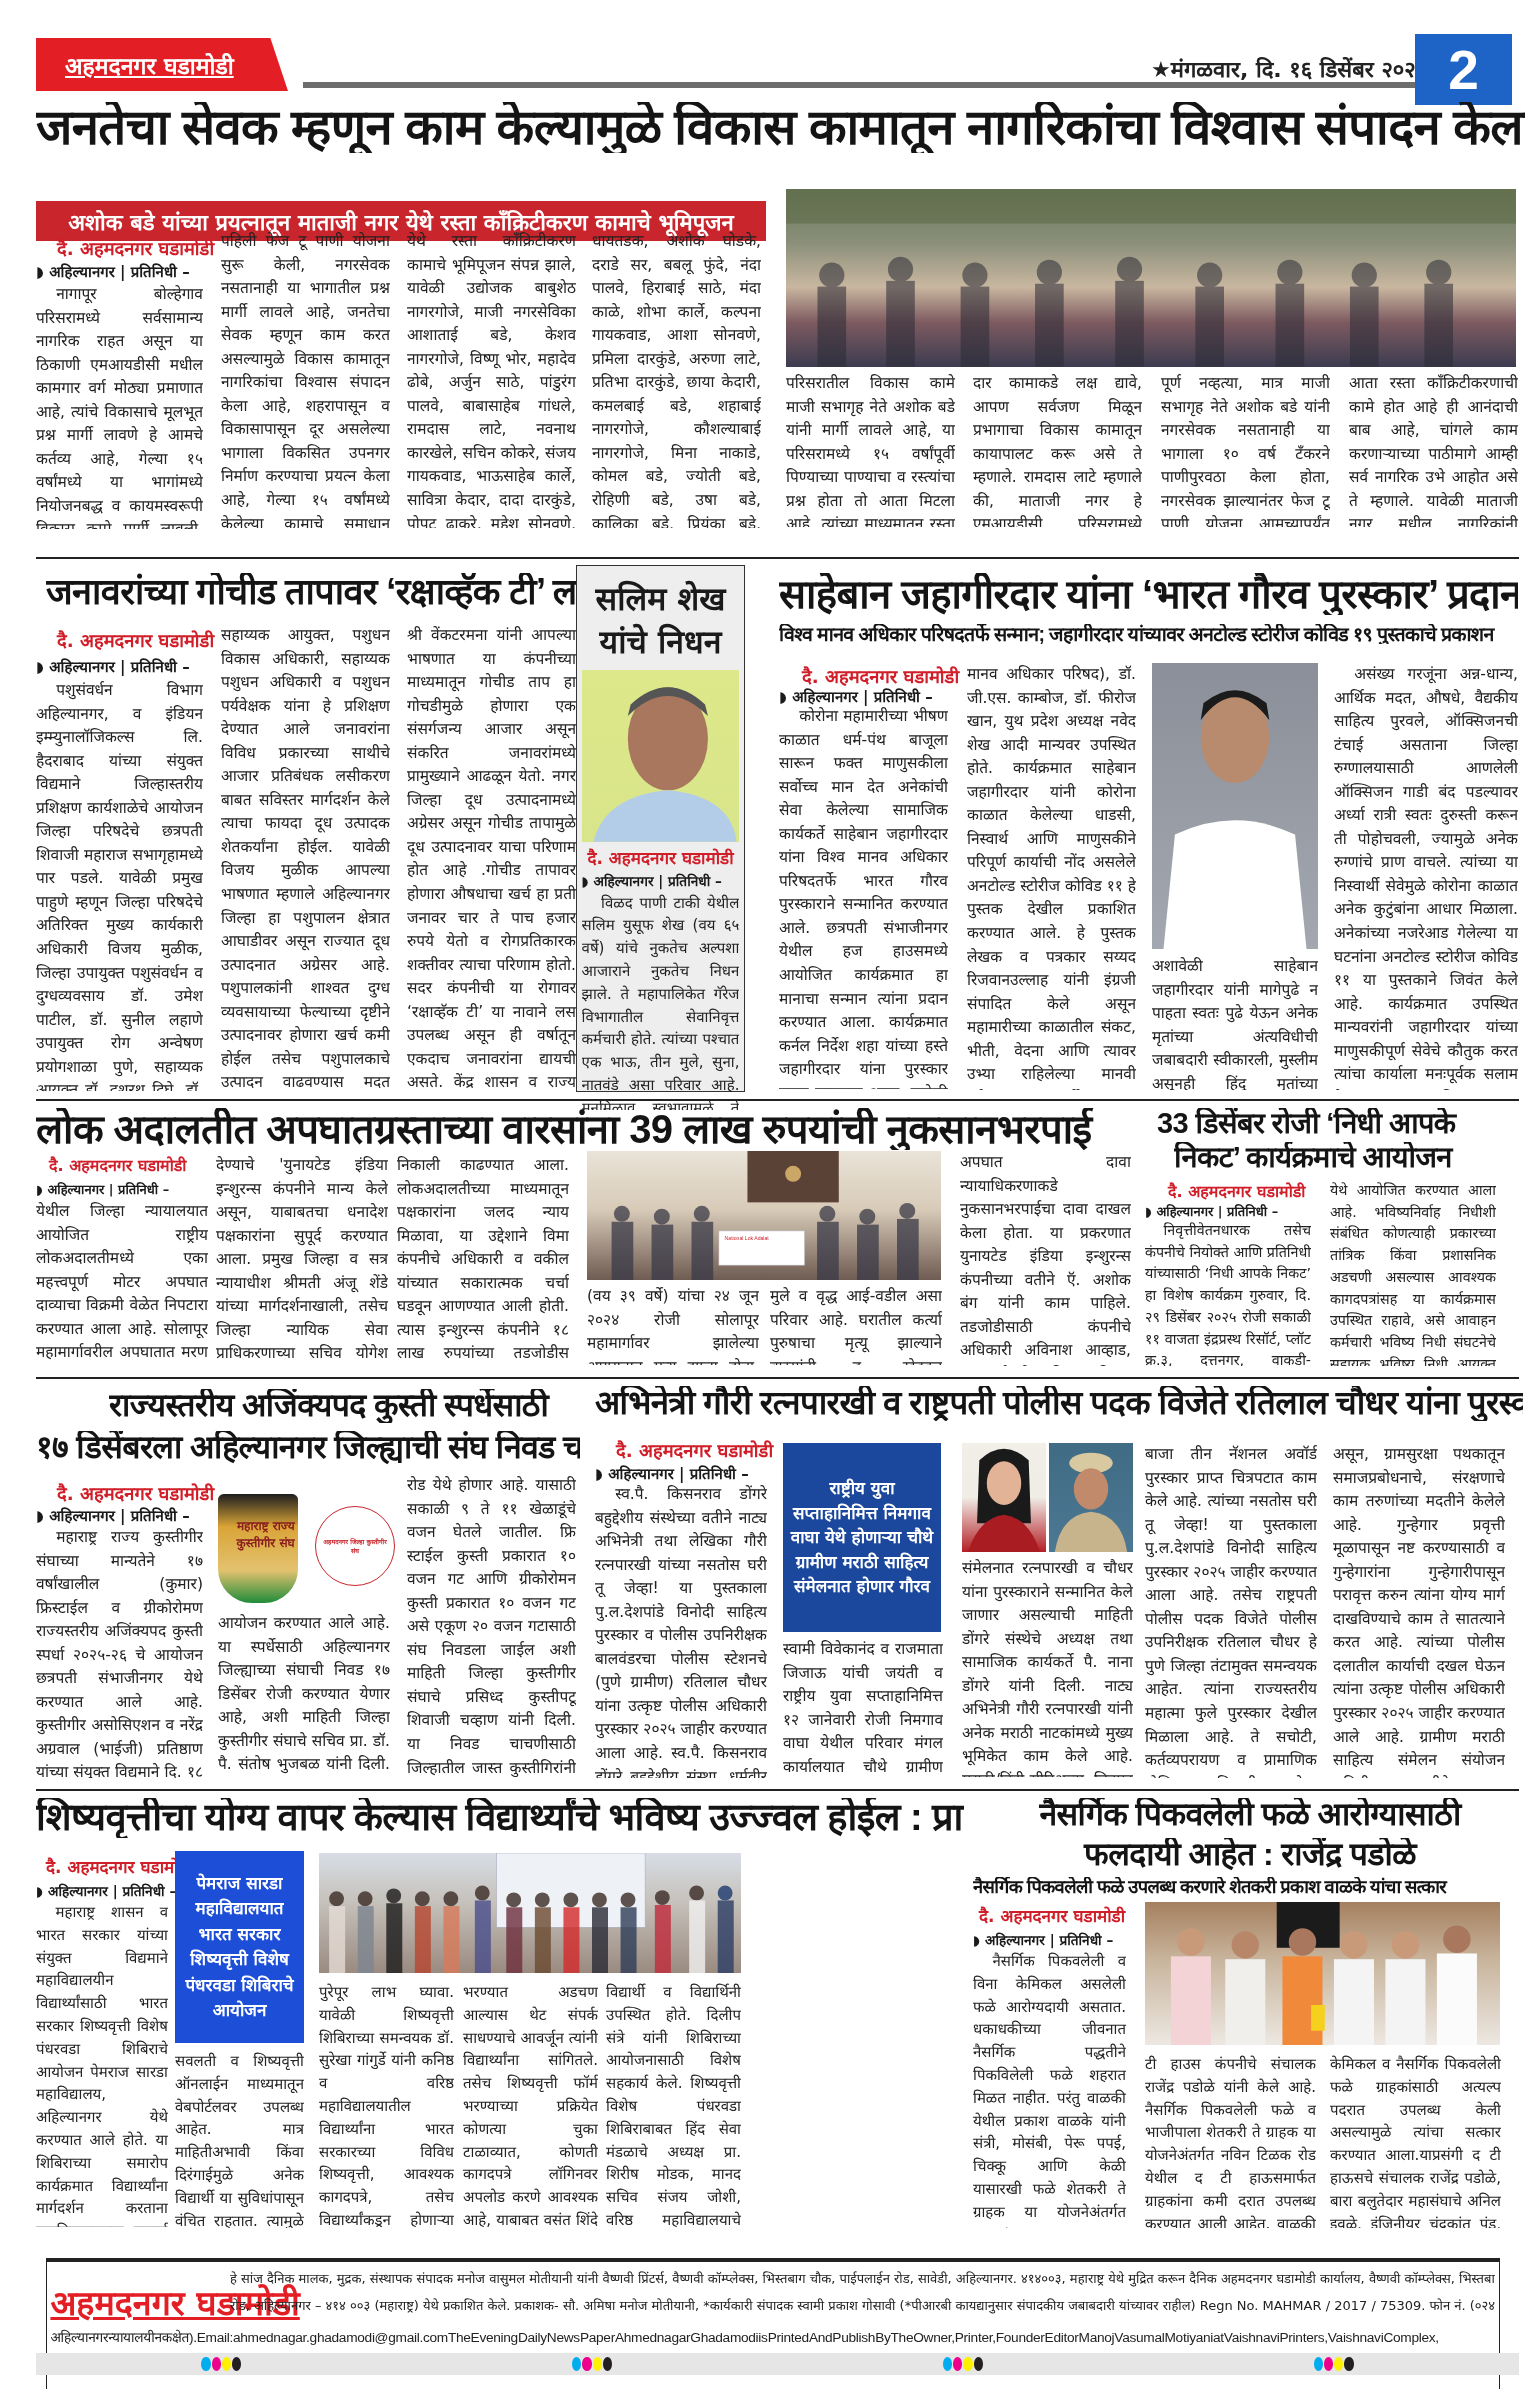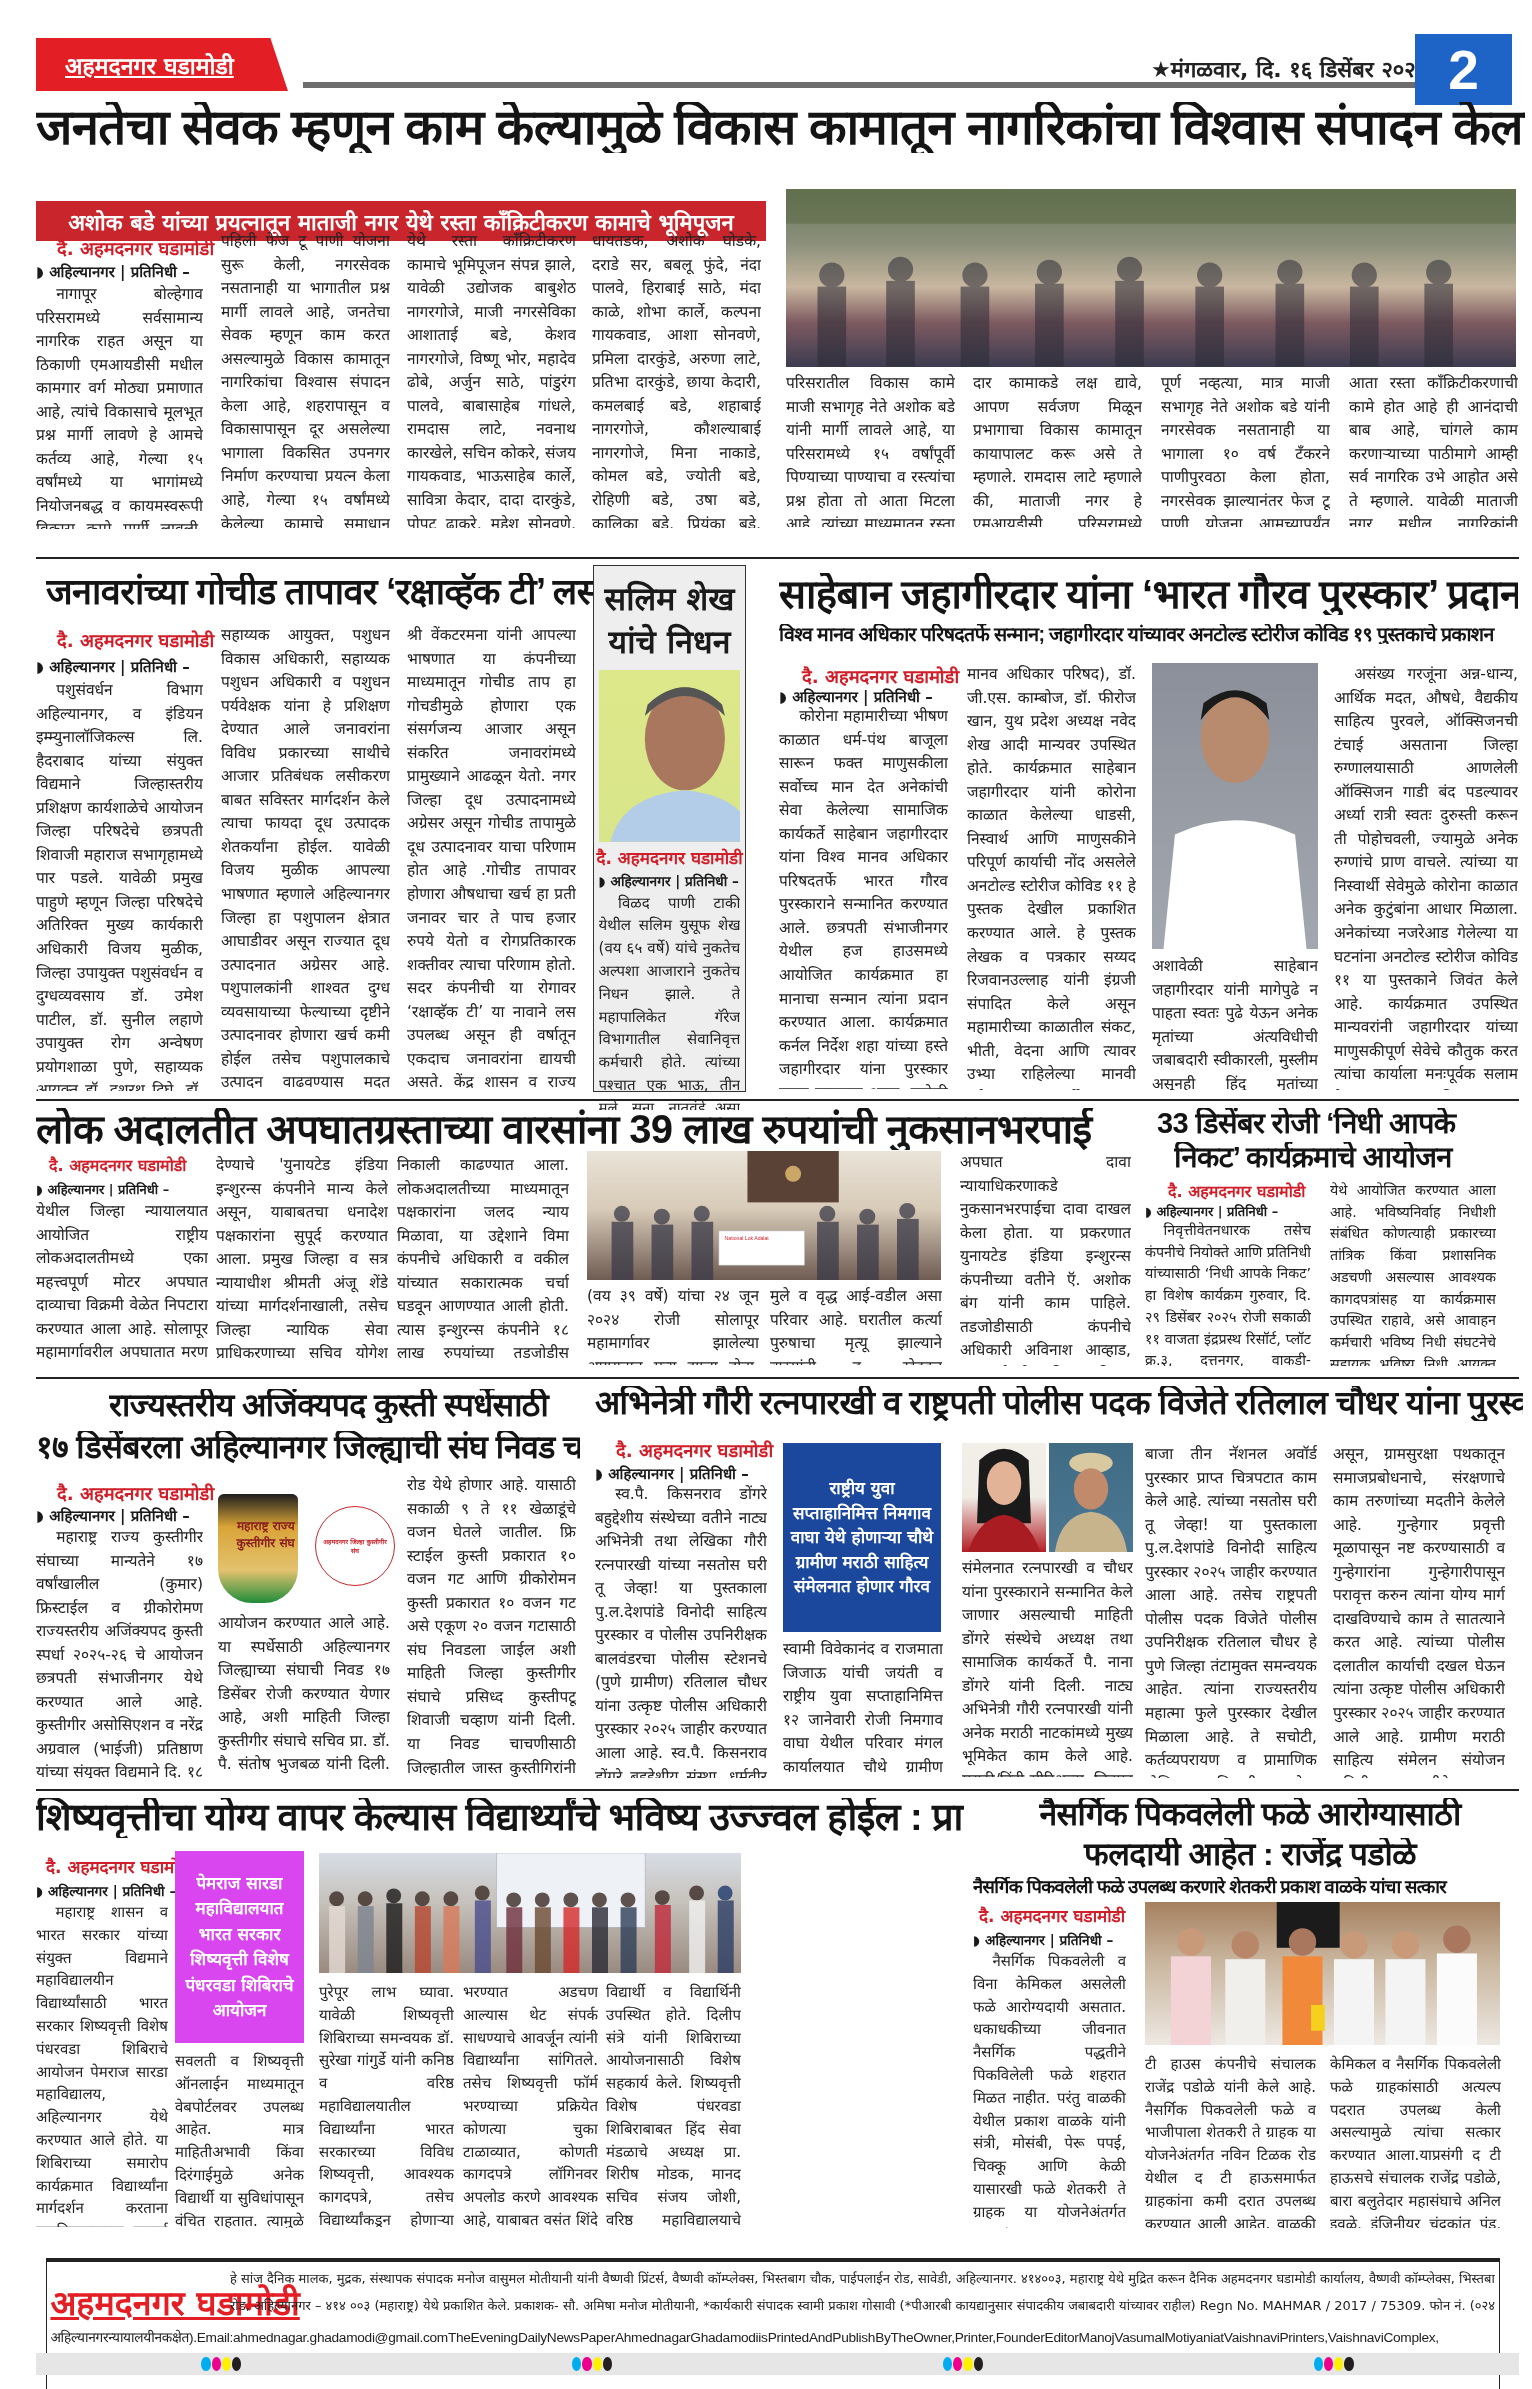--- a/index.html
+++ b/index.html
@@ -6,21 +6,21 @@
   html, body { width: 1533px; height: 2389px; background: #ffffff; overflow: hidden; }
   body { font-family: "DejaVu Sans", sans-serif; color: #1a1a1a; position: relative; }
   .abs { position: absolute; }
   .masthead-logo { left: 36px; top: 38px; width: 252px; height: 53px; background: #e31e24; clip-path: polygon(0 0, 93% 0, 100% 100%, 0 100%); color: #fff; font-weight: bold; font-size: 23px; display: flex; align-items: center; padding-left: 29px; text-decoration: underline; }
   .masthead-rule { left: 303px; top: 82px; width: 1112px; height: 5.7px; background: #6d6d6e; }
   .masthead-date { left: 1151px; top: 53px; font-size: 22px; font-weight: bold; color: #222; white-space: nowrap; }
   .page-num { left: 1415px; top: 34px; width: 97px; height: 71px; background: #1e63c6; color: #fff; font-weight: bold; font-size: 55px; display: flex; align-items: center; justify-content: center; font-family: "Liberation Sans", sans-serif; }
   .headline-xl { font-family: "Liberation Sans", sans-serif; font-weight: 900; color: #141414; line-height: 1.05; letter-spacing: -0.6px; white-space: nowrap; overflow: hidden; }
   .red-bar { background: #c8252c; color: #fff; font-weight: bold; display: flex; align-items: center; justify-content: center; }
   .blue-box { background: #1b479c; color: #fff; font-weight: bold; text-align: center; display: flex; align-items: center; justify-content: center; line-height: 1.45; }
-  .red-box { background: #d946ef; color: #fff; font-weight: bold; text-align: center; display: flex; align-items: center; justify-content: center; line-height: 1.5; }
+  .red-box { background: #1d4ed8; color: #fff; font-weight: bold; text-align: center; display: flex; align-items: center; justify-content: center; line-height: 1.5; }
   .byline { color: #d11f2a; font-weight: bold; font-size: 18.3px; white-space: nowrap; }
   .dateline { font-weight: bold; font-size: 15px; white-space: nowrap; }
   .dateline::before { content: "◗ "; }
   .col { font-size: 15.5px; line-height: 1.52; text-align: justify; overflow: hidden; color: #222; }
   .col p { text-indent: 1.3em; }
   .rule { background: #222; height: 1.7px; }
   .photo { overflow: hidden; position: absolute; }
   .obit-box { border: 1.7px solid #333; background: #eeeeee; }
   .footer-box { border-top: 4.6px solid #222; border-bottom: 4.6px solid #222; border-left: 1.1px solid #222; border-right: 1.1px solid #222; }
   .footer-logo { color: #e31e24; font-weight: bold; font-size: 34px; text-decoration: underline; white-space: nowrap; }
@@ -101,21 +101,21 @@
 <div class="abs col" style="left:36px;top:679px;width:167px;height:412px;">
     <p>पशुसंवर्धन विभाग अहिल्यानगर, व इंडियन इम्म्युनालॉजिकल्स लि. हैदराबाद यांच्या संयुक्त विद्यमाने जिल्हास्तरीय प्रशिक्षण कार्यशाळेचे आयोजन जिल्हा परिषदेचे छत्रपती शिवाजी महाराज सभागृहामध्ये पार पडले. यावेळी प्रमुख पाहुणे म्हणून जिल्हा परिषदेचे अतिरिक्त मुख्य कार्यकारी अधिकारी विजय मुळीक, जिल्हा उपायुक्त पशुसंवर्धन व दुग्धव्यवसाय डॉ. उमेश पाटील, डॉ. सुनील लहाणे उपायुक्त रोग अन्वेषण प्रयोगशाळा पुणे, सहाय्यक आयुक्त डॉ. दशरथ दिघे, डॉ. अरुण हरिश्चंद्रे, डॉ. संतोष पालवे, श्री. वेंकटरमना, डॉ. सर्वेश तायडे आदी उपस्थित होते. कार्यक्रमाच्या प्रास्ताविकात डॉ. उमेश पाटील म्हणाले जिल्ह्यातील पशुसंवर्धन विभागातील सर्व</p>
   </div>
 <div class="abs col" style="left:221px;top:624px;width:169px;height:467px;">
     <p style="text-indent:0">सहाय्यक आयुक्त, पशुधन विकास अधिकारी, सहाय्यक पशुधन अधिकारी व पशुधन पर्यवेक्षक यांना हे प्रशिक्षण देण्यात आले जनावरांना विविध प्रकारच्या साथीचे आजार प्रतिबंधक लसीकरण बाबत सविस्तर मार्गदर्शन केले त्याचा फायदा दूध उत्पादक शेतकर्यांना होईल. यावेळी विजय मुळीक आपल्या भाषणात म्हणाले अहिल्यानगर जिल्हा हा पशुपालन क्षेत्रात आघाडीवर असून राज्यात दूध उत्पादनात अग्रेसर आहे. पशुपालकांनी शाश्वत दुग्ध व्यवसायाच्या फेल्याच्या दृष्टीने उत्पादनावर होणारा खर्च कमी होईल तसेच पशुपालकाचे उत्पादन वाढवण्यास मदत होईल या प्रकारच्या प्रशिक्षणामुळे ग्रामीण भागातील शेतकरी पशुपालकांना नक्कीच फायदा होईल. इंडियन इम्युनालॉजिकल्सचे विभाग प्रमुख</p>
   </div>
 <div class="abs col" style="left:407px;top:624px;width:169px;height:467px;">
     <p style="text-indent:0">श्री वेंकटरमना यांनी आपल्या भाषणात या कंपनीच्या माध्यमातून गोचीड ताप हा गोचडीमुळे होणारा एक संसर्गजन्य आजार असून संकरित जनावरांमध्ये प्रामुख्याने आढळून येतो. नगर जिल्हा दूध उत्पादनामध्ये अग्रेसर असून गोचीड तापामुळे दूध उत्पादनावर याचा परिणाम होत आहे .गोचीड तापावर होणारा औषधाचा खर्च हा प्रती जनावर चार ते पाच हजार रुपये येतो व रोगप्रतिकारक शक्तीवर त्याचा परिणाम होतो. सदर कंपनीची या रोगावर ‘रक्षाव्हॅक टी’ या नावाने लस उपलब्ध असून ही वर्षातून एकदाच जनावरांना द्यायची असते. केंद्र शासन व राज्य शासन यांच्या विद्यमाने प्रत्येक जिल्ह्यामध्ये ही लस उपलब्ध आहे. शेतकऱ्यांनी ही लस मोफत पुरवठा केला जातो कार्यक्रमाचे सूत्रसंचालन सुरेश पुळे यांनी केले तर आभार डॉ. संतोष पालवे यांनी मानले.</p>
   </div>
 
-<div class="abs obit-box" style="left:593px;top:565px;width:153px;height:527px;">
+<div class="abs obit-box" style="left:576px;top:565px;width:169px;height:527px;">
   <div style="text-align:center;font-size:32px;font-weight:bold;line-height:1.35;margin-top:11.5px;">
     <div>सलिम शेख</div>
     <div>यांचे निधन</div>
   </div>
   <div style="margin:5.7px 4.6px 0 4.6px;height:172px;background:linear-gradient(180deg,#dde88a 0%,#d9e58a 100%);position:relative;overflow:hidden;">
     <svg width="158" height="172" viewBox="0 0 276 300">
       <ellipse cx="150" cy="120" rx="70" ry="90" fill="#a8775e"></ellipse>
       <path d="M80 80 Q150 10 220 80 L215 60 Q150 0 85 60 Z" fill="#555"></path>
       <path d="M20 300 Q40 220 150 210 Q260 220 270 300 Z" fill="#b3cde8"></path>
     </svg>

